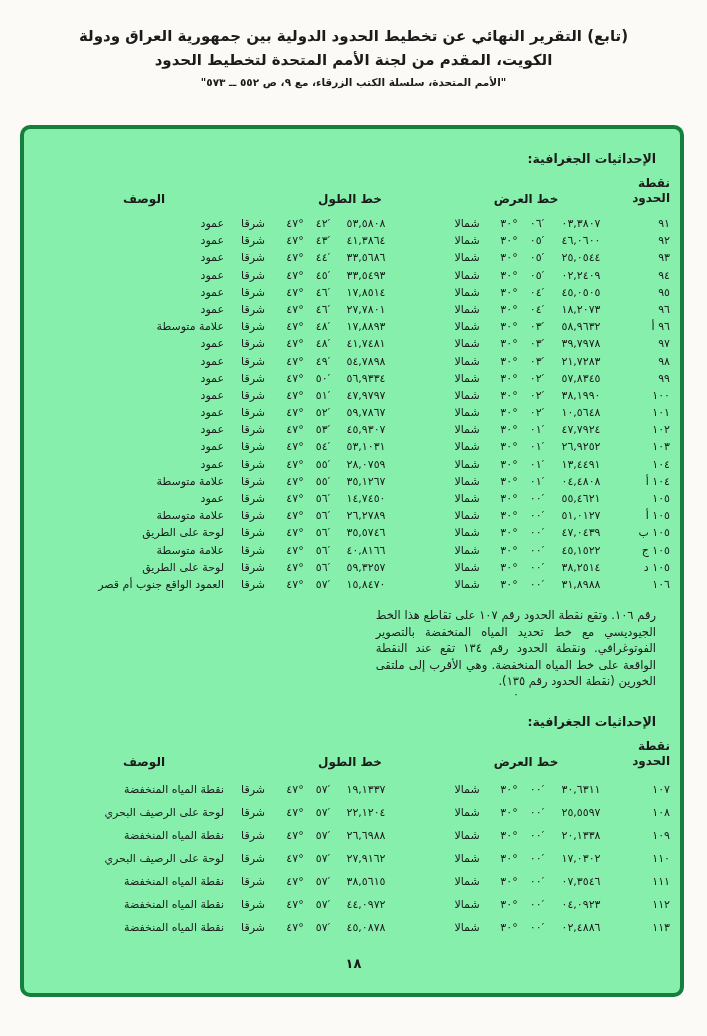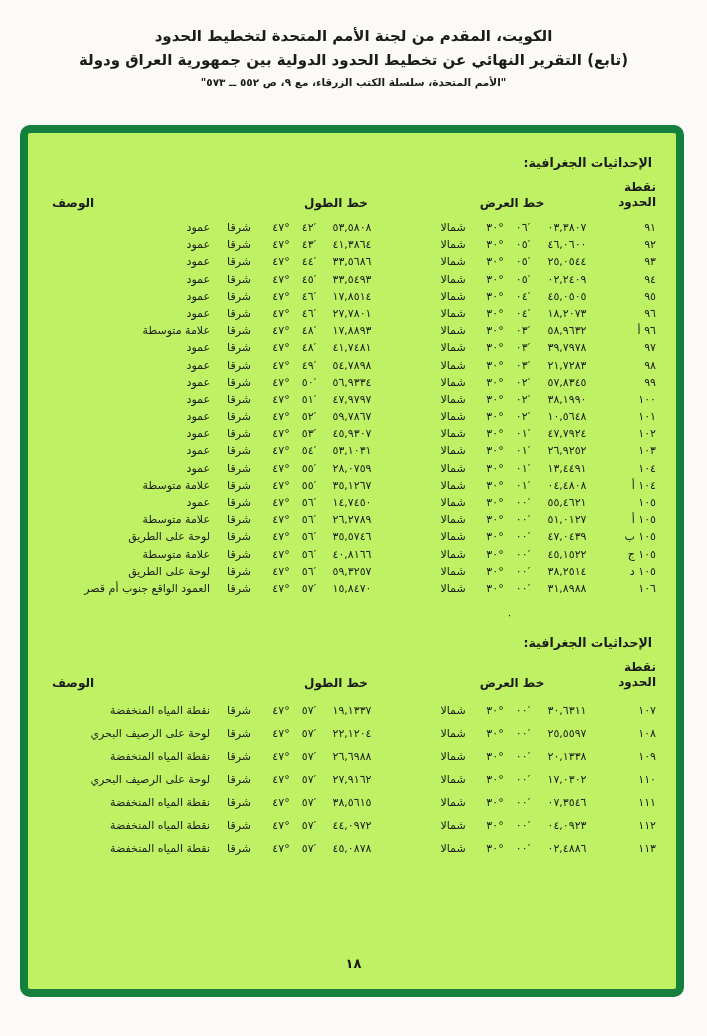--- a/index.html
+++ b/index.html
@@ -18,40 +18,41 @@
     position: absolute; top: 24px; left: 0; right: 0;
     text-align: center; direction: rtl;
   }
   .doc-header .h-line { font-weight: bold; font-size: 15px; line-height: 24px; }
   .doc-header .h-sub  { font-weight: bold; font-size: 10.5px; line-height: 20px; }
 
   
   .frame {
     position: absolute; left: 20px; top: 125px;
     width: 664px; height: 872px;
-    border: 8px solid #15803d;
+    border: 4px solid #15803d;
     border-radius: 10px;
-    background: #bef264;
+    background: #86efac;
+    padding-left: 18px;
   }
   .content { padding: 22px 24px 0 24px; direction: rtl; }
 
   .sec-title {
     font-size: 12.5px; font-weight: bold;
     text-align: right; margin-bottom: 10px;
   }
 
   
   .cgrid {
     display: grid;
     direction: ltr;
     grid-template-columns: 160px 54px 30px 26px 60px 44px 54px 30px 26px 62px 58px;
     align-items: end;
   }
   .thead { margin-bottom: 9px; font-weight: bold; font-size: 12px; }
-  .h-desc  { grid-column: 1; text-align: left; direction: rtl; padding-right: 4px; }
+  .h-desc  { grid-column: 1; text-align: center; direction: rtl; padding-right: 4px; }
   .h-lon   { grid-column: 2 / 6; justify-self: end; padding-right: 14px; direction: rtl; white-space: nowrap; }
   .h-lat   { grid-column: 7 / 11; justify-self: center; direction: rtl; white-space: nowrap; margin-top: 11px; }
   .h-point { grid-column: 11; text-align: right; direction: rtl; line-height: 15px; }
 
   .trow { font-size: 11px; }
   .t1 .trow { height: 17.2px; line-height: 17.2px; }
   .t2 .trow { height: 23px;  line-height: 23px; }
   .trow > div { white-space: nowrap; overflow: visible; }
   .c-desc  { grid-column: 1;  direction: rtl; text-align: right; padding-right: 2px; }
   .c-word  { direction: rtl; text-align: center; }
@@ -77,22 +78,22 @@
     text-align: center;
   }
   .page-number { font-size: 13px; font-weight: bold; }
 </style>
 </head>
 <body>
 
 <div class="page">
 
   <div class="doc-header">
+    <div class="h-line">(تابع) التقرير النهائي عن تخطيط الحدود الدولية بين جمهورية العراق ودولة</div>
     <div class="h-line">الكويت، المقدم من لجنة الأمم المتحدة لتخطيط الحدود</div>
-    <div class="h-line">(تابع) التقرير النهائي عن تخطيط الحدود الدولية بين جمهورية العراق ودولة</div>
     <div class="h-sub">"الأمم المتحدة، سلسلة الكتب الزرقاء، مع ٩، ص ٥٥٢ ــ ٥٧٣"</div>
   </div>
 
   <div class="frame">
     <div class="content">
 
       <div class="sec1">
         <div class="sec-title">الإحداثيات الجغرافية:</div>
 
         <div class="thead cgrid">
@@ -390,20 +391,21 @@
               <div class="c-num" dir="ltr">٣٠°</div>
               <div class="c-num" dir="ltr">٠٠′</div>
               <div class="c-sec" dir="ltr">٣١,٨٩٨٨</div>
               <div class="c-point" dir="rtl">١٠٦</div>
             </div>
           </div>
       </div>
 
       <div class="notes">
         <div class="note-col">
+          <div class="note-body">رقم ١٠٦. وتقع نقطة الحدود رقم ١٠٧ على تقاطع هذا الخط الجيوديسي مع خط تحديد المياه المنخفضة بالتصوير الفوتوغرافي. ونقطة الحدود رقم ١٣٤ تقع عند النقطة الواقعة على خط المياه المنخفضة. وهي الأقرب إلى ملتقى الخورين (نقطة الحدود رقم ١٣٥).</div>
           <div class="note-dot">·</div>
         </div>
       </div>
 
       <div class="sec2">
         <div class="sec-title">الإحداثيات الجغرافية:</div>
 
         <div class="thead cgrid">
           <div class="h-desc">الوصف</div>
           <div class="h-lon">خط الطول</div>

